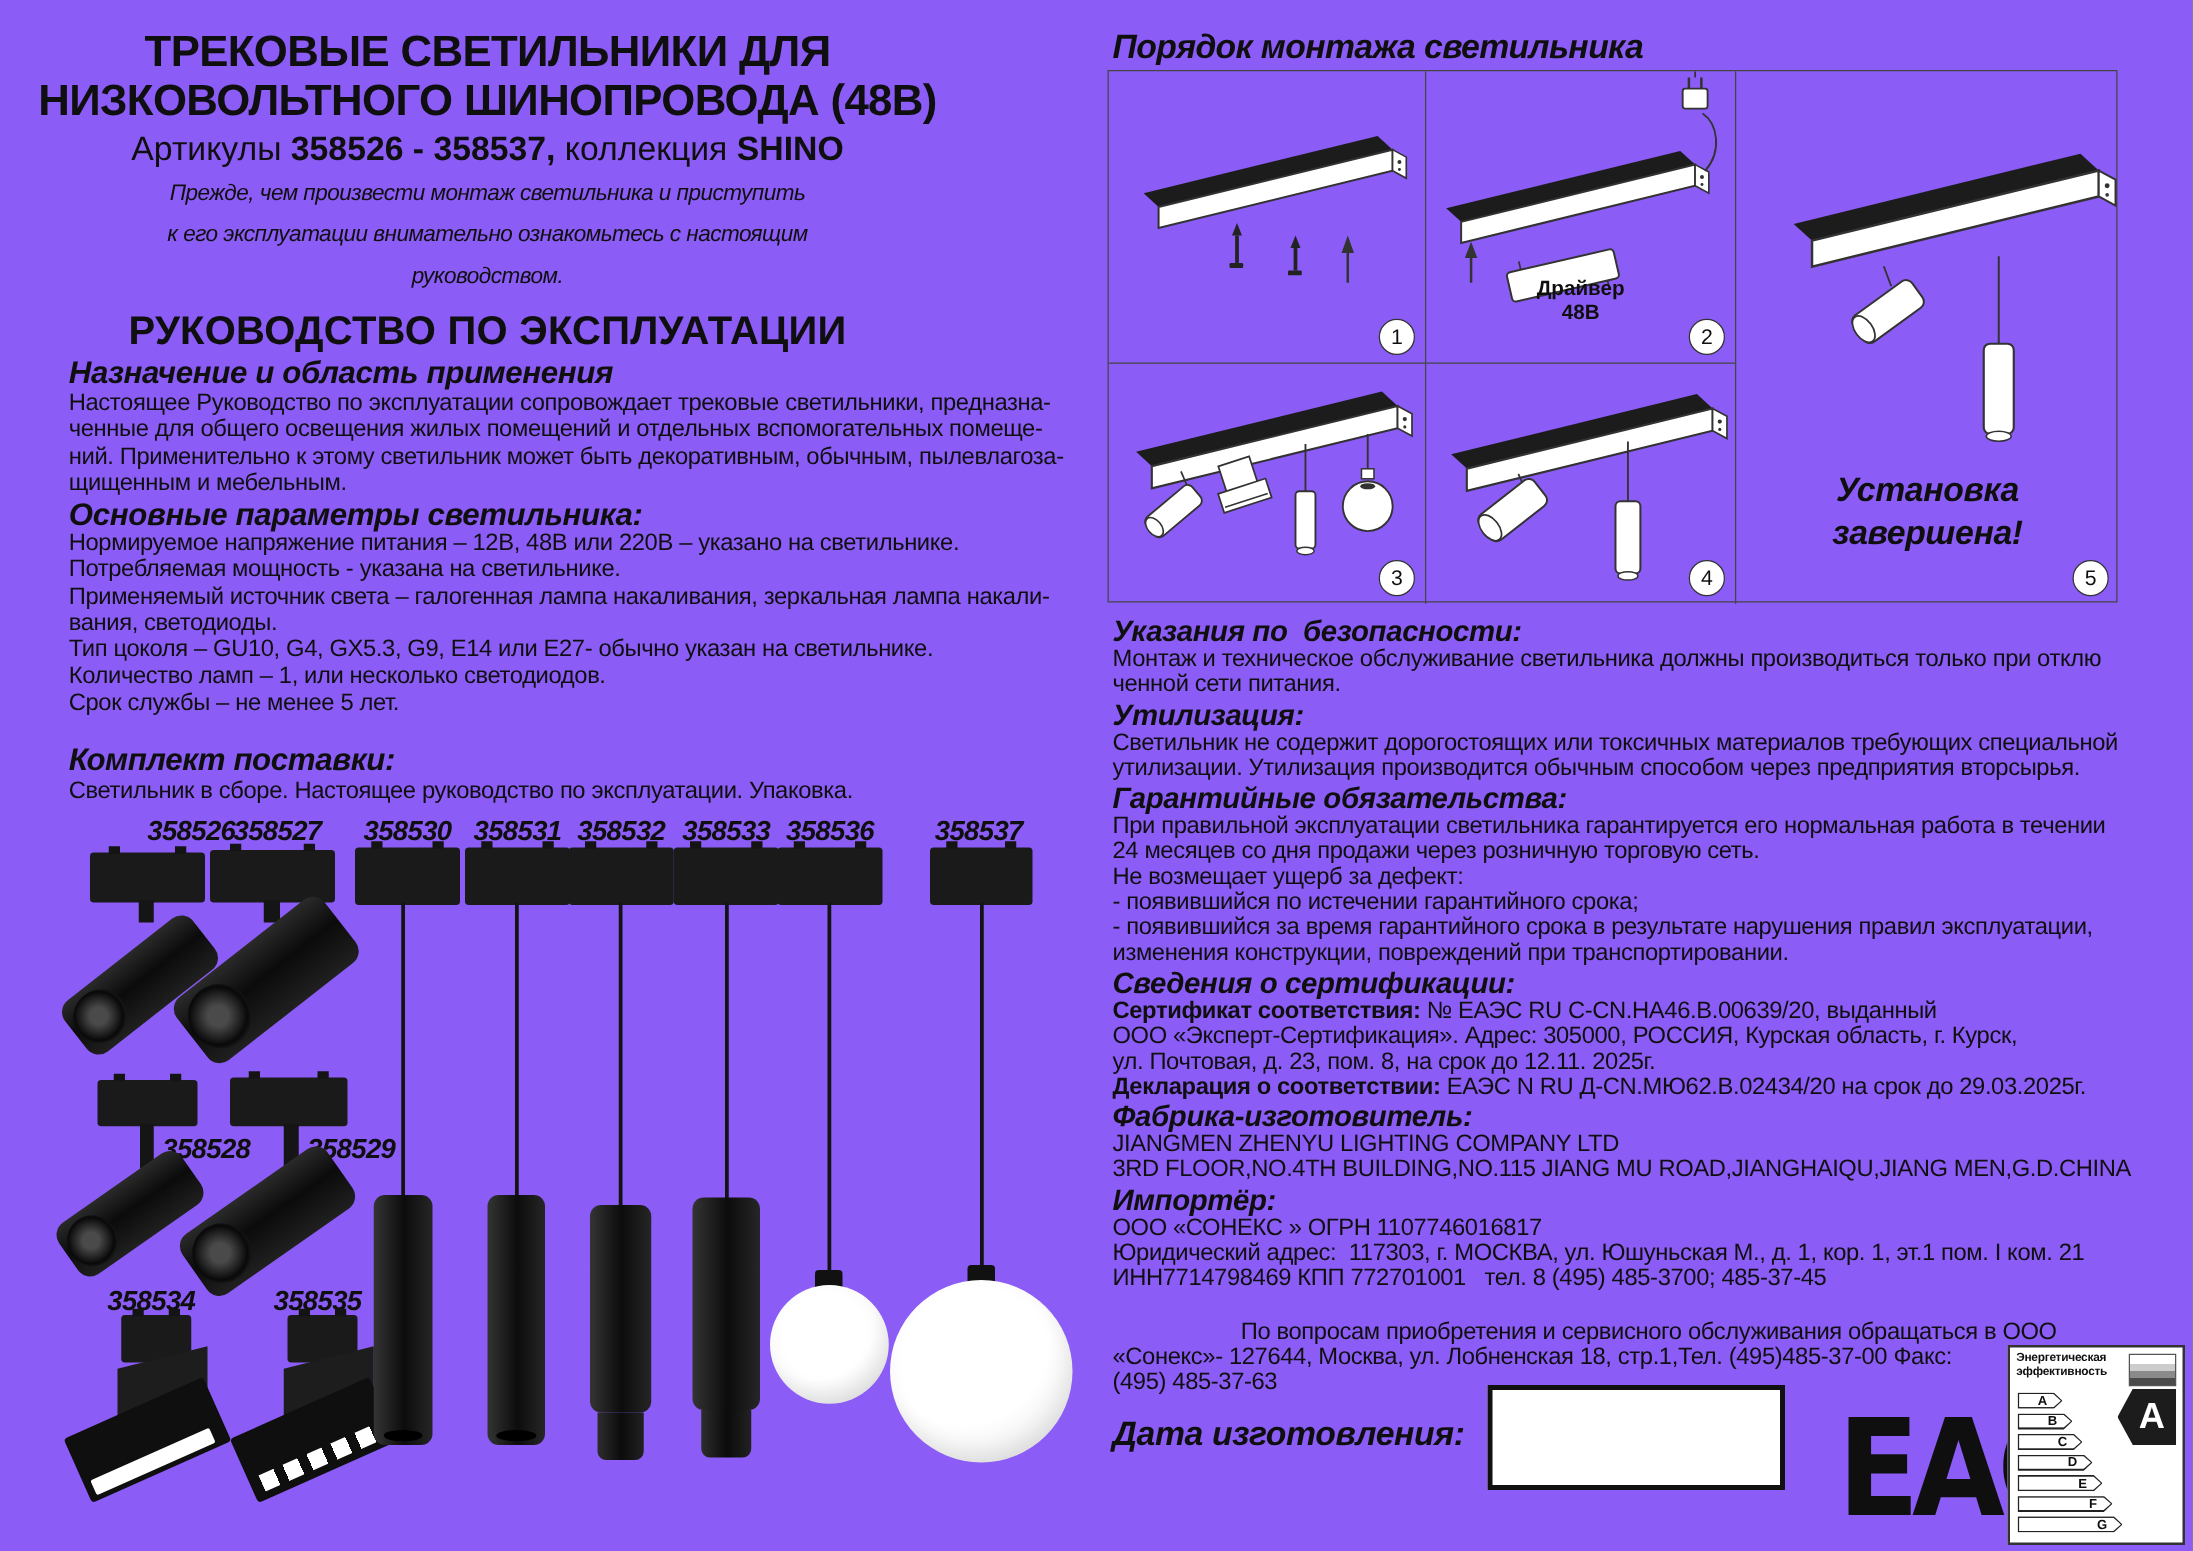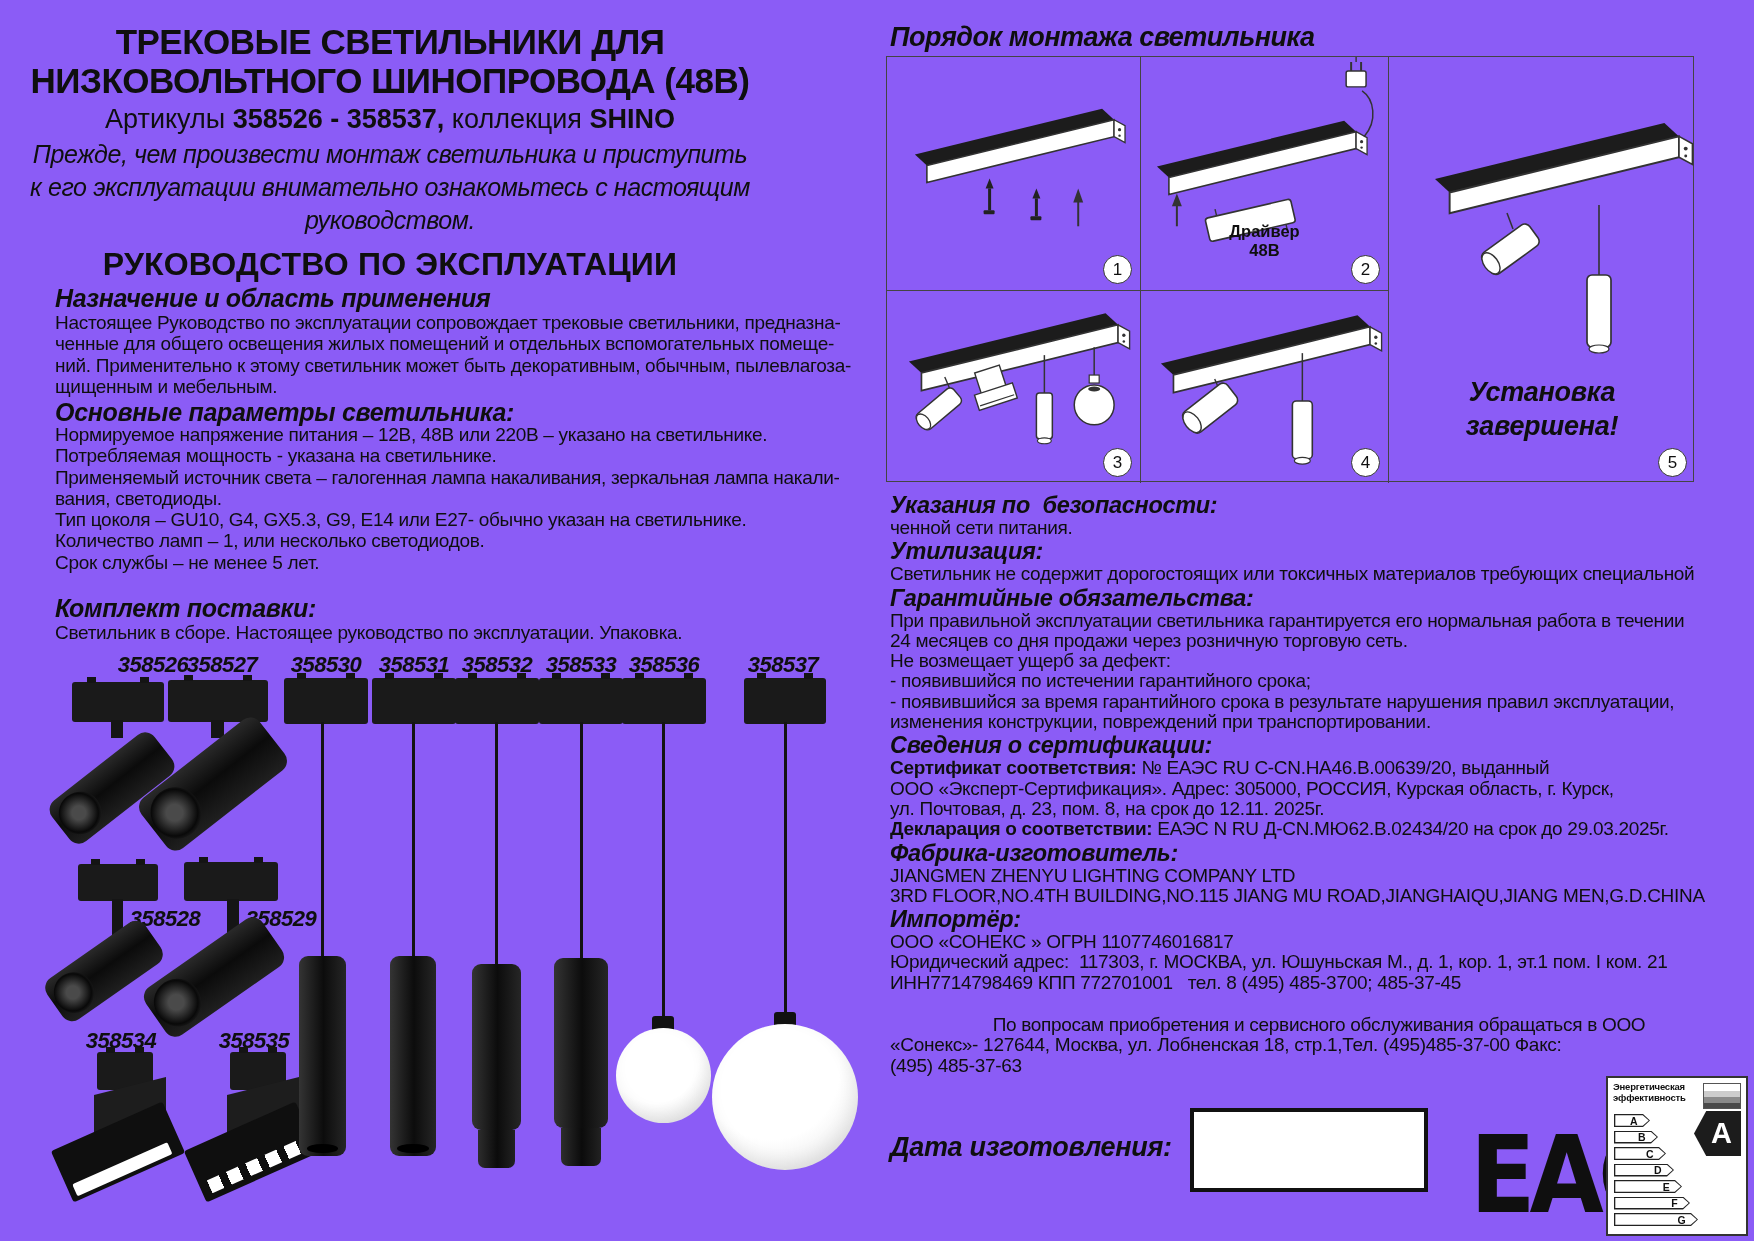--- a/index.html
+++ b/index.html
@@ -5,21 +5,21 @@
   html,body{margin:0;padding:0;background:#888;}
   .page{position:relative;width:1754px;height:1241px;background:#8b5cf6;
         font-family:"Liberation Sans",sans-serif;color:#0f0f0f;overflow:hidden;margin:0 auto;}
   .abs{position:absolute;}
   .ln{white-space:pre;}
   
   .title{left:20px;top:22px;width:740px;text-align:center;font-weight:bold;
          font-size:35px;line-height:39px;letter-spacing:-0.5px;}
   .subtitle{left:20px;top:104px;width:740px;text-align:center;font-size:27px;}
   .notice{left:10px;top:138px;width:760px;text-align:center;font-style:italic;
-          font-size:25px;line-height:33px;letter-spacing:-0.4px;}
+          font-size:18px;line-height:33px;letter-spacing:-0.4px;}
   .manual-title{left:20px;top:246px;width:740px;text-align:center;font-weight:bold;
           font-size:32px;letter-spacing:0.2px;}
   .sec-h{font-style:italic;font-weight:bold;font-size:25px;letter-spacing:-0.3px;}
   .bt{font-size:19px;line-height:21.3px;letter-spacing:-0.3px;}
   
   .p-label{position:absolute;transform:translateX(-50%);font-style:italic;font-weight:bold;
            font-size:22px;letter-spacing:-0.5px;white-space:nowrap;}
   .adapter{position:absolute;background:#1a1a1a;border-radius:3px;}
   .adapter::before,.adapter::after{content:"";position:absolute;top:-5px;width:9px;height:6px;background:#141414;}
   .adapter::before{left:16%;} .adapter::after{right:16%;}
@@ -294,24 +294,26 @@
       <div class="finish-text">
         <div>Установка</div>
         <div>завершена!</div>
       </div>
       <div class="step-num">5</div>
     </div>
   </div>
 
   <div class="abs rtext">
     <div class="rh ln">Указания по  безопасности:</div>
+    <div class="rt">Монтаж и техническое обслуживание светильника должны производиться только при отклю</div>
     <div class="rt">ченной сети питания.</div>
 
     <div class="rh ln">Утилизация:</div>
     <div class="rt">Светильник не содержит дорогостоящих или токсичных материалов требующих специальной</div>
+    <div class="rt">утилизации. Утилизация производится обычным способом через предприятия вторсырья.</div>
 
     <div class="rh ln">Гарантийные обязательства:</div>
     <div class="rt">При правильной эксплуатации светильника гарантируется его нормальная работа в течении</div>
     <div class="rt">24 месяцев со дня продажи через розничную торговую сеть.</div>
     <div class="rt">Не возмещает ущерб за дефект:</div>
     <div class="rt">- появившийся по истечении гарантийного срока;</div>
     <div class="rt">- появившийся за время гарантийного срока в результате нарушения правил эксплуатации,</div>
     <div class="rt">изменения конструкции, повреждений при транспортировании.</div>
 
     <div class="rh ln">Сведения о сертификации:</div>

